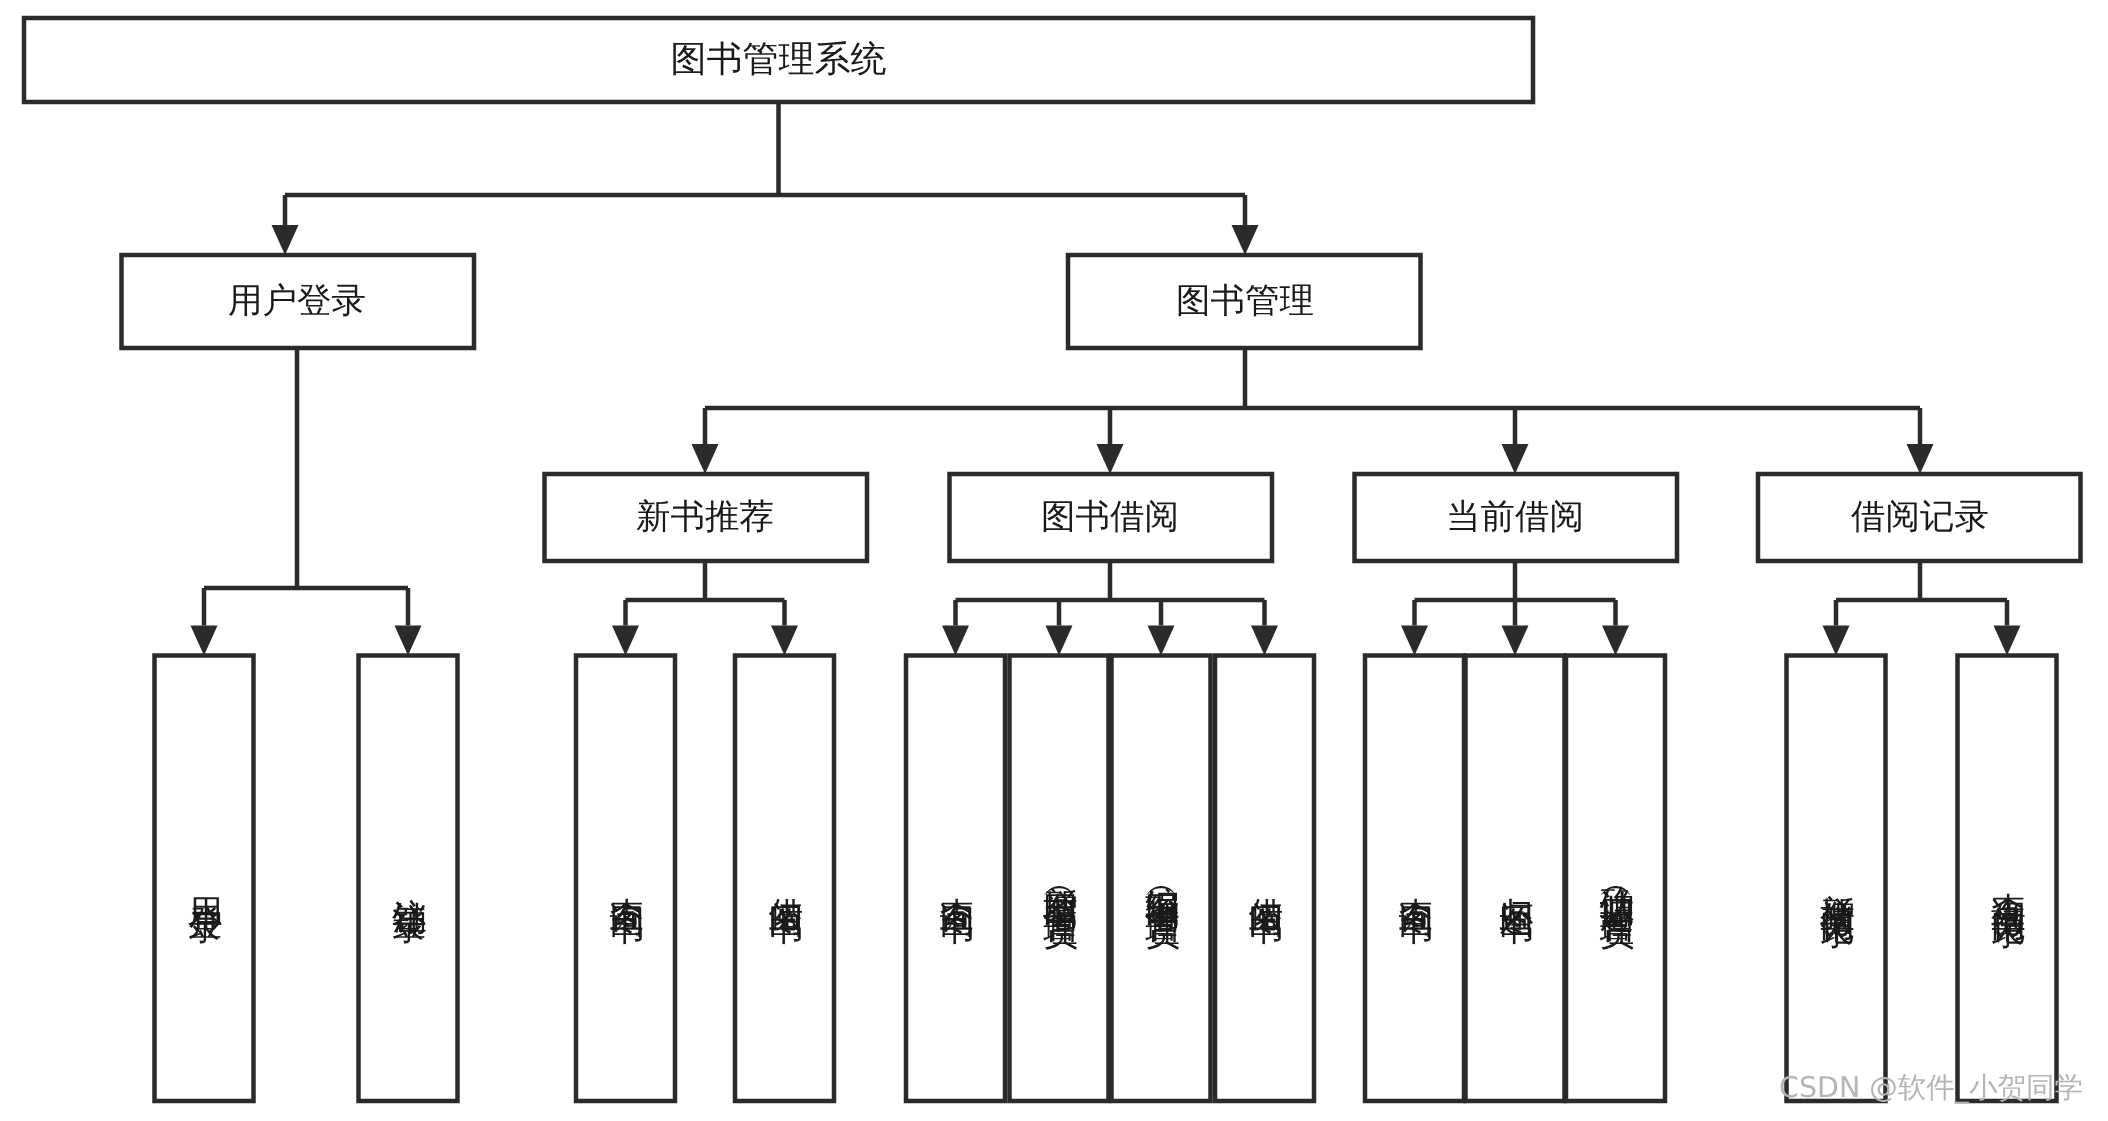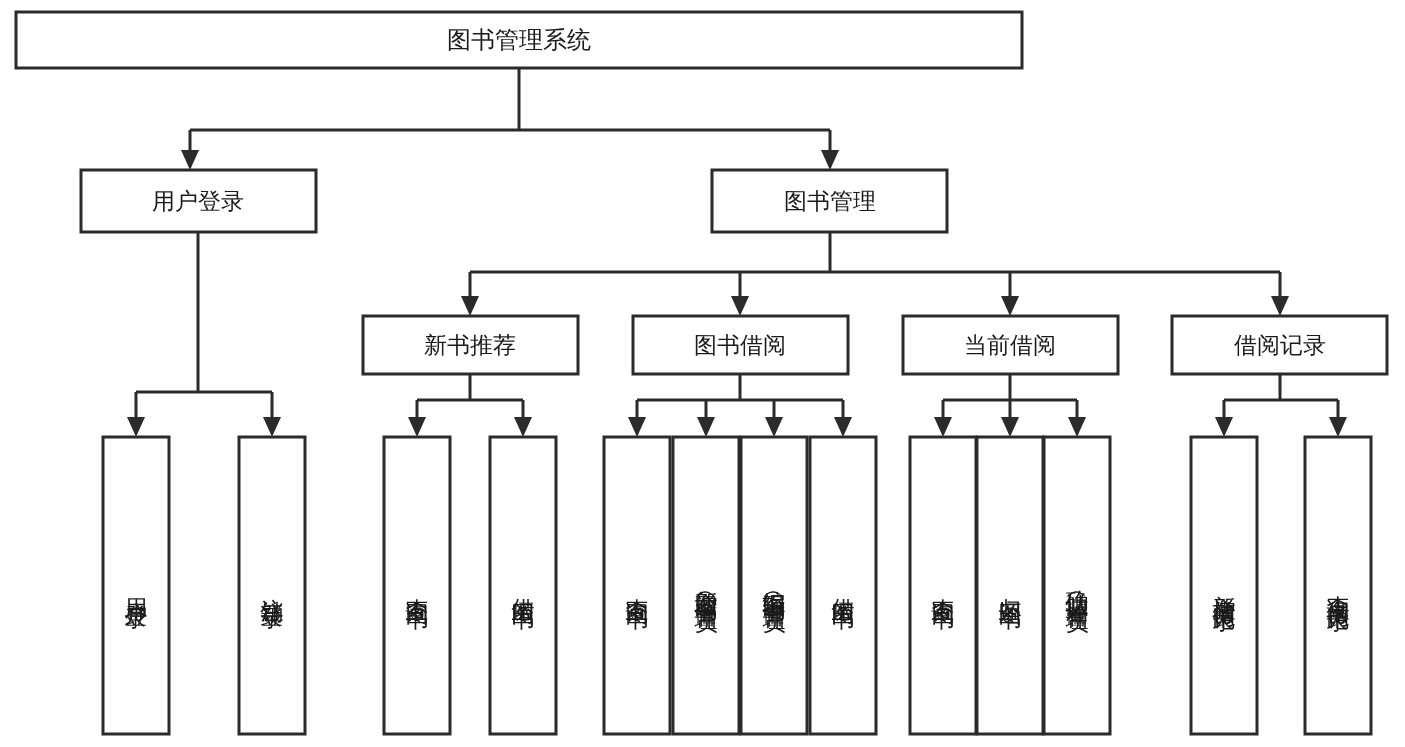--- a/index.html
+++ b/index.html
@@ -182,14 +182,15 @@
   <div class="vlabel" style="left:604px; top:437px; width:66px; height:297px;">查询图书</div>
   <div class="vlabel" style="left:673px; top:437px; width:66px; height:297px;">新增图书（管理员）</div>
   <div class="vlabel" style="left:741px; top:437px; width:66px; height:297px;">编辑图书（管理员）</div>
   <div class="vlabel" style="left:810px; top:437px; width:66px; height:297px;">借阅图书</div>
   <div class="vlabel" style="left:910px; top:437px; width:66px; height:297px;">查询图书</div>
   <div class="vlabel" style="left:977px; top:437px; width:66px; height:297px;">归还图书</div>
   <div class="vlabel" style="left:1044px; top:437px; width:66px; height:297px;">确认归还（管理员）</div>
   <div class="vlabel" style="left:1191px; top:437px; width:66px; height:297px;">新增借阅记录</div>
   <div class="vlabel" style="left:1305px; top:437px; width:66px; height:297px;">查询借阅记录</div>
 
+  <div class="watermark">CSDN @软件_小贺同学</div>
 
 </div>
 
 </body></html>

